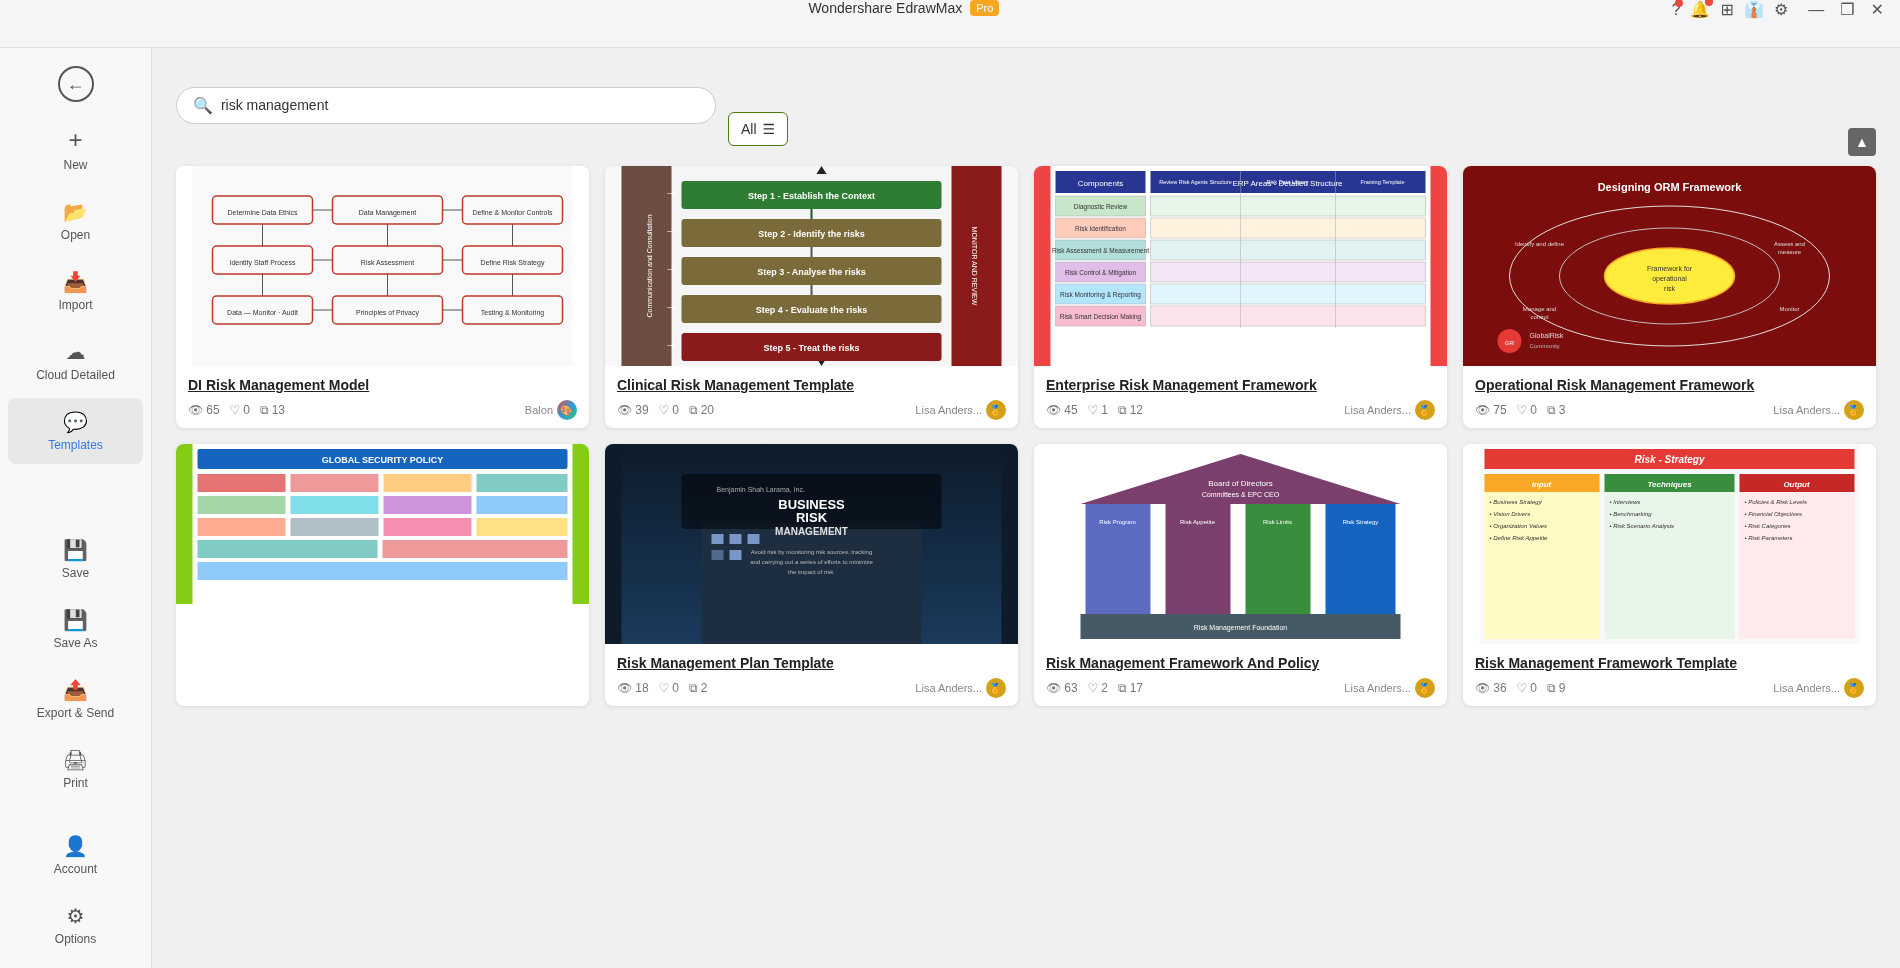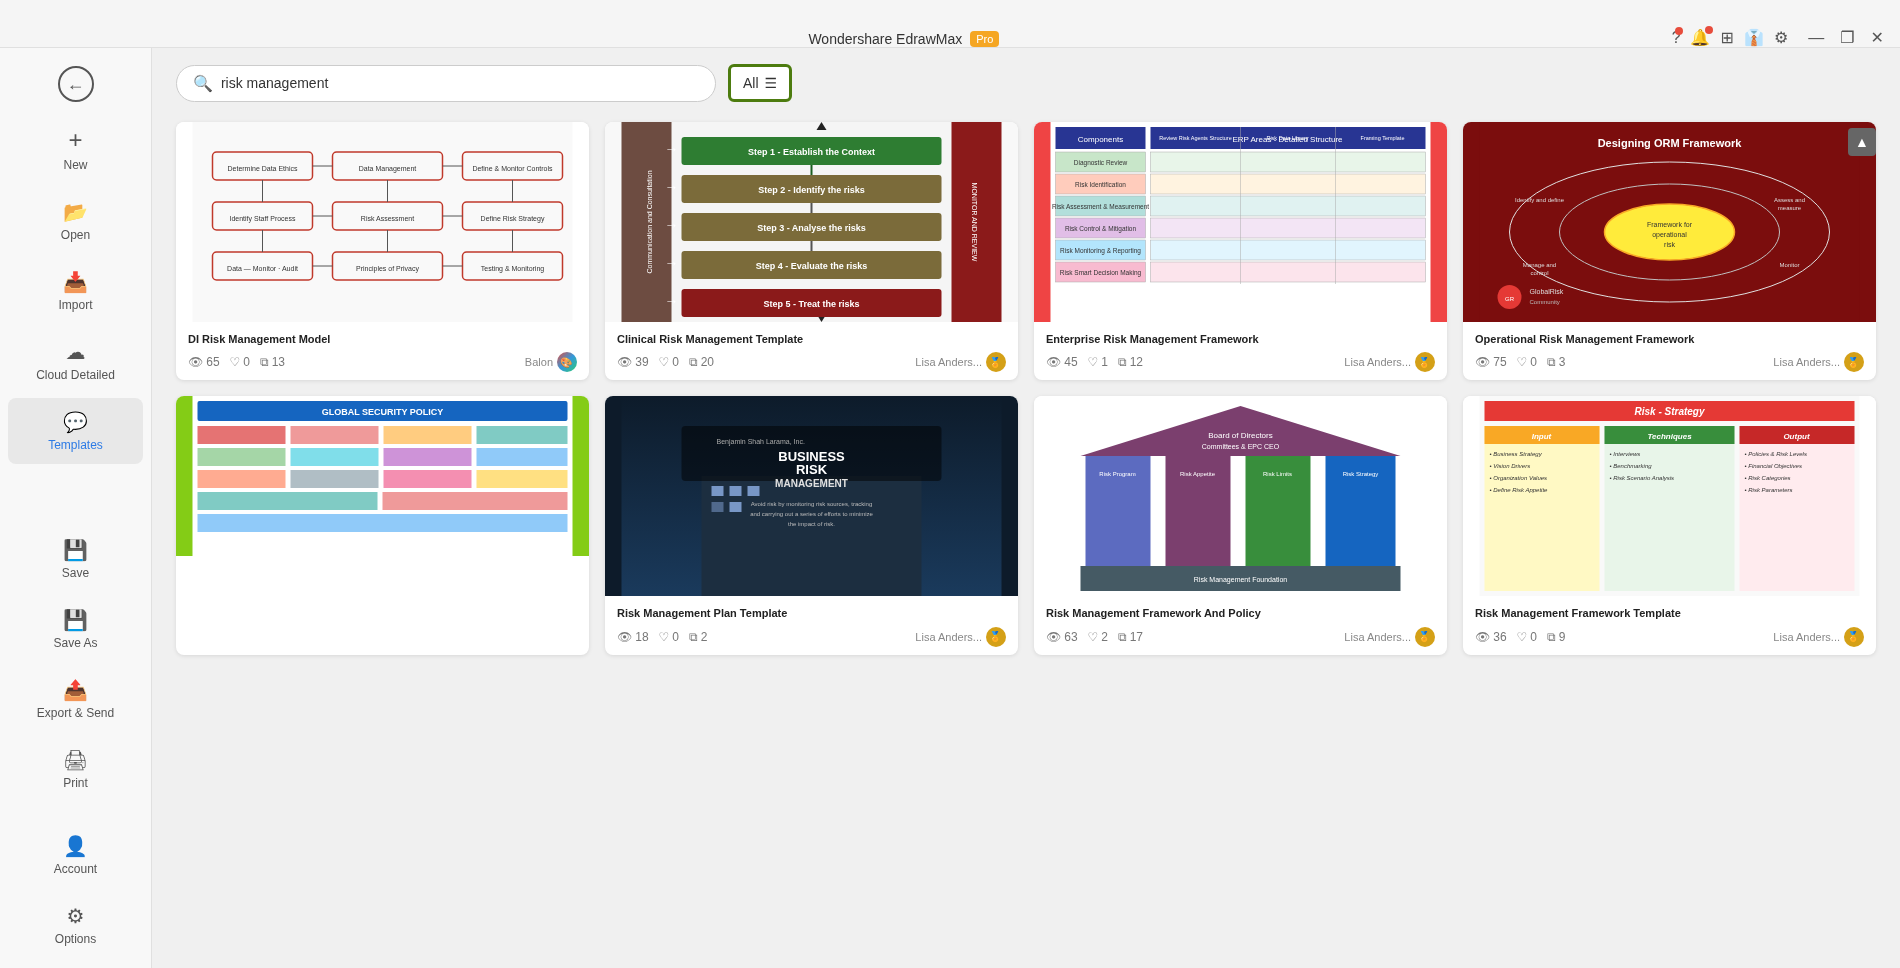--- a/index.html
+++ b/index.html
@@ -3,21 +3,21 @@
   <meta charset="utf-8">
   <style>
     * { box-sizing: border-box; margin: 0; padding: 0; }
     body { font-family: -apple-system, BlinkMacSystemFont, 'Segoe UI', sans-serif; background: #f0f0f0; width: 1900px; height: 968px; overflow: hidden; display: flex; flex-direction: column; }
 
     
     .titlebar {
       height: 48px;
       background: #f5f5f5;
       display: flex;
-      align-items: flex-end;
+      align-items: flex-start;
       justify-content: space-between;
       padding: 0 16px;
       border-bottom: 1px solid #e0e0e0;
       flex-shrink: 0;
     }
     .titlebar-center {
       display: flex;
       align-items: center;
       gap: 8px;
       font-size: 14px;
@@ -127,26 +127,27 @@
       color: #333;
       flex: 1;
       background: transparent;
     }
     .search-icon-wrap { color: #888; font-size: 16px; }
     .filter-btn {
       display: flex;
       align-items: center;
       gap: 6px;
       background: white;
-      border: 3px solid #4d7c0f;
+      border: 1px solid #4d7c0f;
       border-radius: 6px;
       padding: 8px 12px;
       cursor: pointer;
       font-size: 14px;
       color: #333;
+      margin-top: 48px;
     }
 
     
     .template-grid {
       flex: 1;
       overflow-y: auto;
       padding: 8px 24px 24px;
       display: grid;
       grid-template-columns: repeat(4, 1fr);
       gap: 16px;
@@ -171,25 +172,26 @@
       display: flex;
       align-items: center;
       justify-content: center;
       overflow: hidden;
     }
 
     .card-info {
       padding: 10px 12px 8px;
     }
     .card-title {
-      font-size: 11px;
+      font-size: 14px;
       font-weight: 600;
       color: #222;
       margin-bottom: 6px;
       line-height: 1.3;
+      text-decoration: underline;
     }
     .card-meta {
       display: flex;
       align-items: center;
       gap: 10px;
       font-size: 12px;
       color: #777;
     }
     .card-meta-left { display: flex; gap: 10px; flex: 1; }
     .meta-item { display: flex; align-items: center; gap: 3px; }

